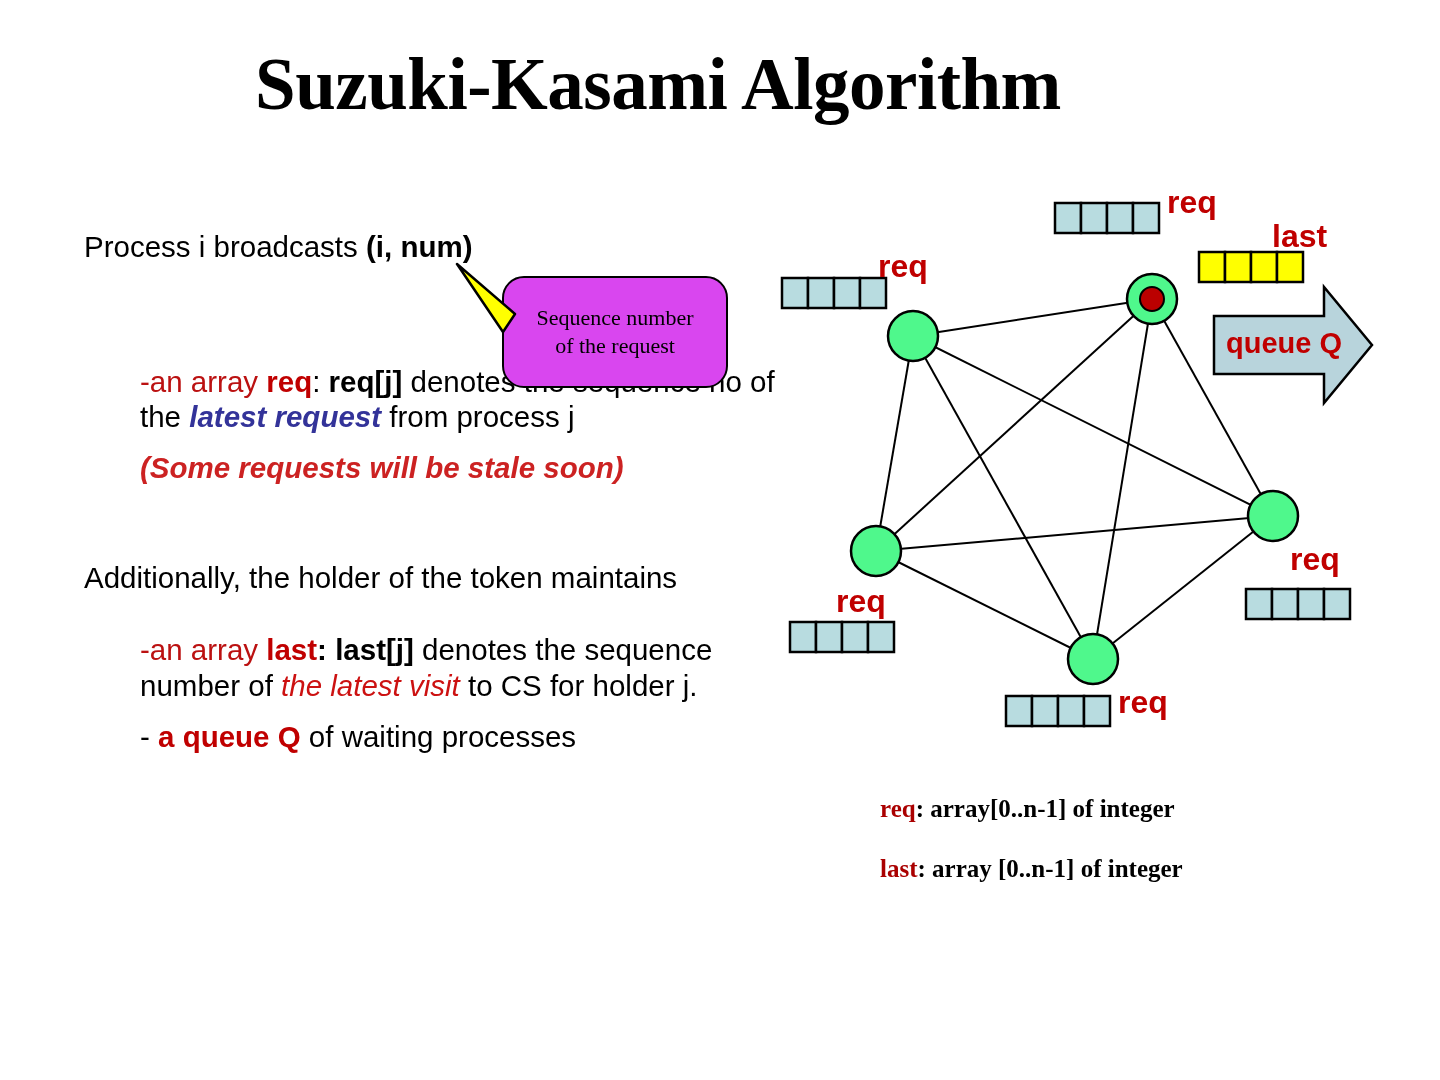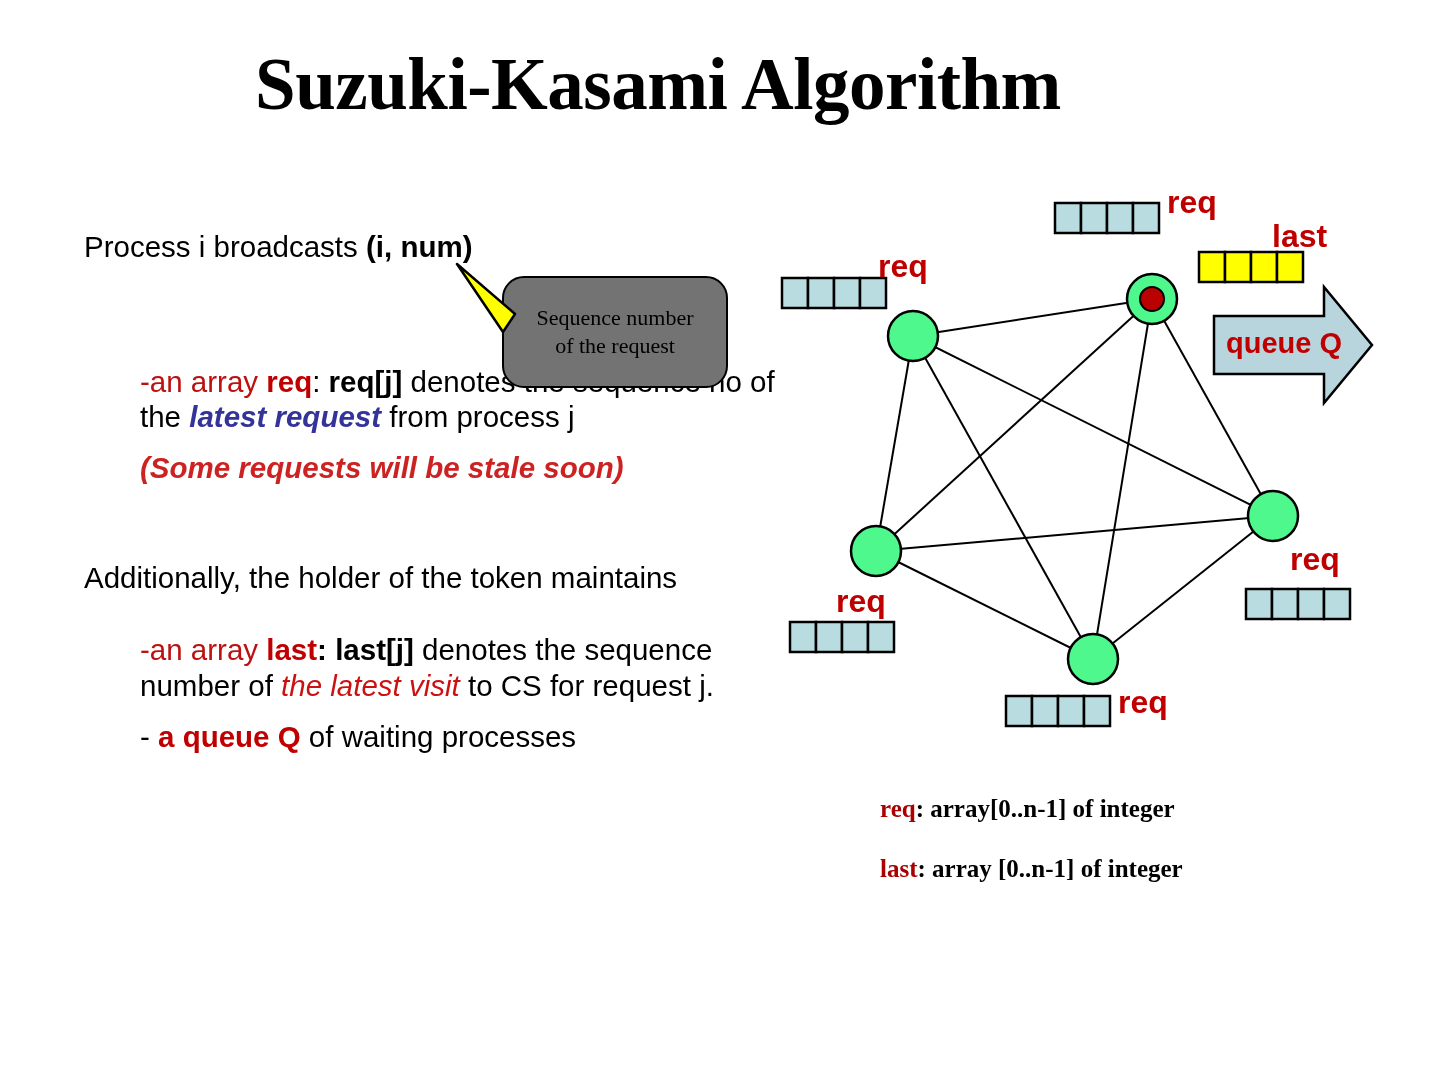--- a/index.html
+++ b/index.html
@@ -60,21 +60,21 @@
   .sp-small{ height: 18px; }
   .lh-mult { line-height: 1.22; }
 
   
   #callout {
     position: absolute;
     left: 502px;
     top: 276px;
     width: 226px;
     height: 112px;
-    background: #737373;
+    background: #d946ef;
     border: 2.5px solid #000000;
     border-radius: 22px;
     box-sizing: border-box;
     display: flex;
     align-items: center;
     justify-content: center;
     text-align: center;
     font-family: "Liberation Serif", serif;
     font-size: 22px;
     line-height: 1.28;
@@ -151,21 +151,21 @@
   <div class="sp-tall"></div>
   <div class="sp-small"></div>
 
   <p class="para">
     <span>Additionally, the holder of the token maintains</span>
   </p>
 
   <div class="sp-mid"></div>
 
   <p class="para indent lh-mult">
-    <span class="dred">-an array </span><span class="red b">last</span><span class="b">: </span><span class="b">last[j]</span><span> denotes the sequence number of </span><span class="red-i">the latest visit</span><span> to CS for request j.</span>
+    <span class="dred">-an array </span><span class="red b">last</span><span class="b">: </span><span class="b">last[j]</span><span> denotes the sequence number of </span><span class="red-i">the latest visit</span><span> to CS for holder j.</span>
   </p>
 
   <div class="sp-small"></div>
 
   <p class="para indent">
     <span>- </span><span class="red b">a queue Q</span><span> of waiting processes</span>
   </p>
 </div>
 
 <svg id="callout-tail" viewBox="0 0 90 80">

